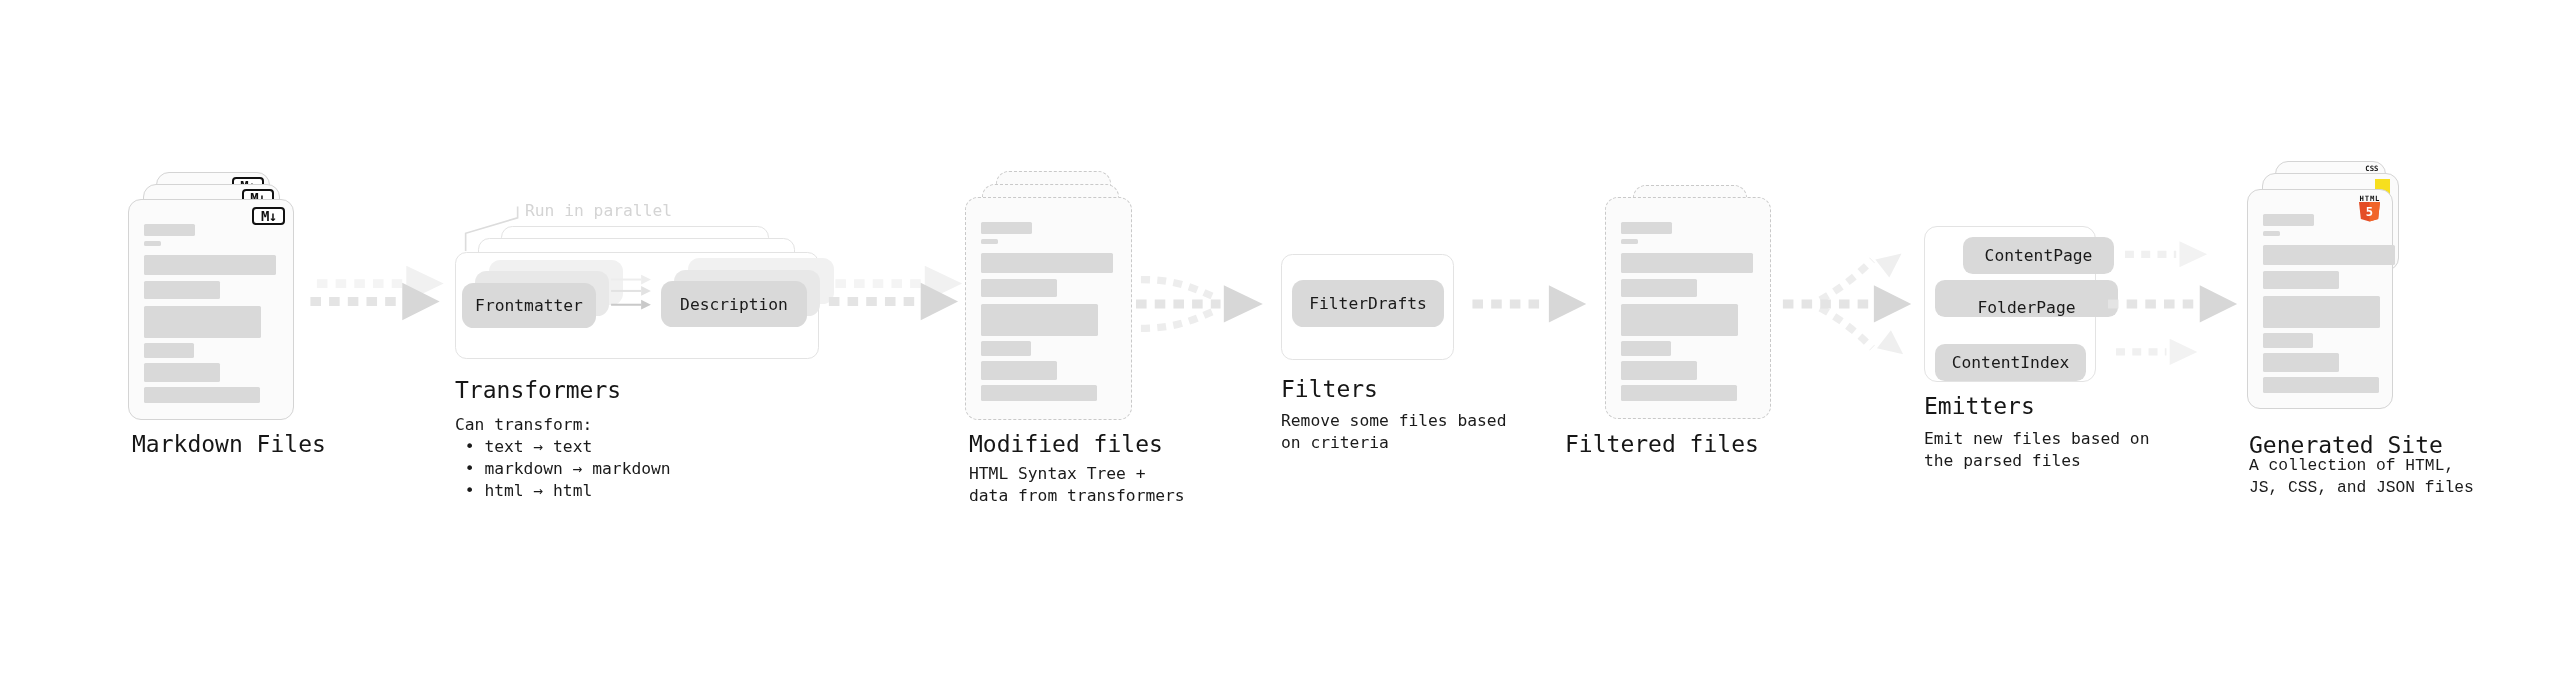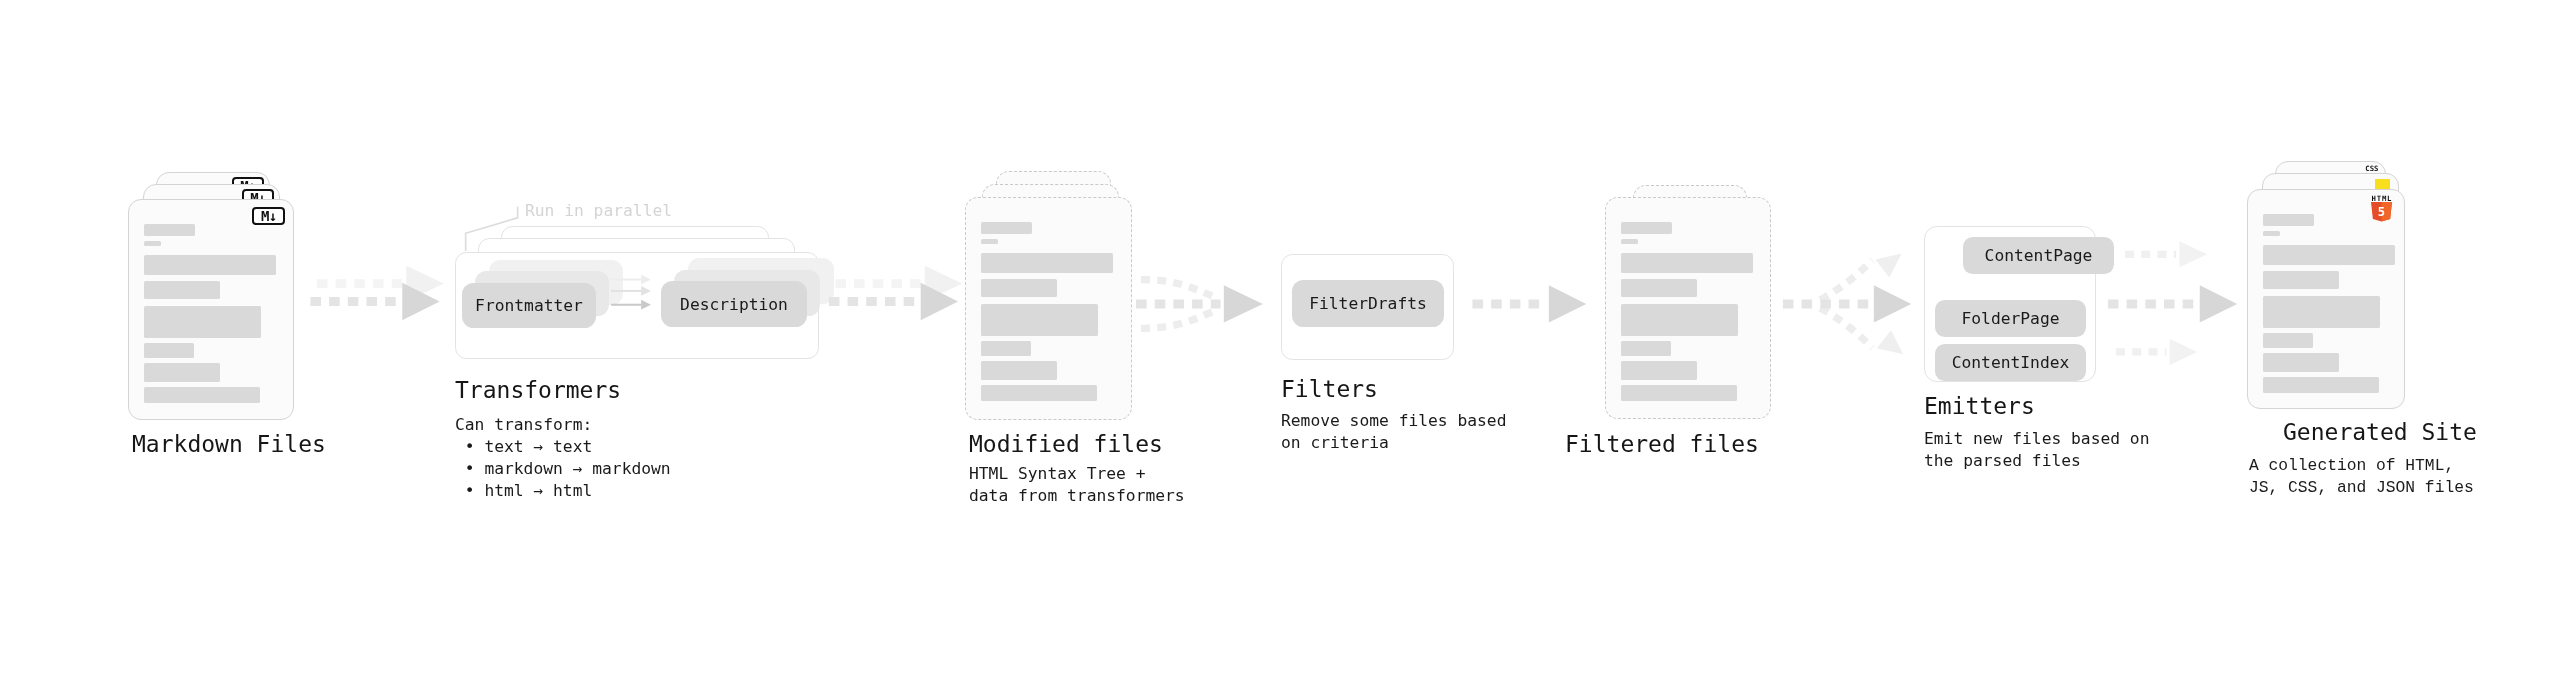--- a/index.html
+++ b/index.html
@@ -147,62 +147,62 @@
       </div>
     </div>
     <div class="title" style="left:1565px;top:430px;text-align:right;">Filtered files</div>
   </div>
 
   <div>
     <div class="outline-box" style="left:1924px;top:226px;width:172px;height:156px;border-radius:13px;"></div>
     <div class="chip small" style="left:1935px;top:237px;width:151px;height:37px;margin-left:28px;">
         <span>ContentPage</span>
       </div>
-    <div class="chip small" style="left:1935px;top:300px;width:151px;height:37px;">
+    <div class="chip small" style="left:1935px;top:280px;width:183px;height:37px;align-items:flex-end;">
         <span>FolderPage</span>
       </div>
     <div class="chip small" style="left:1935px;top:330px;width:151px;height:37px;margin-top:14px;">
         <span>ContentIndex</span>
       </div>
     <div class="title" style="left:1924px;top:392px;">Emitters</div>
     <div class="desc" style="left:1924px;top:428px;">Emit new files based on
 the parsed files</div>
   </div>
 
   <div>
     <div class="filecard" style="left:2275px;top:161px;width:111px;height:98px;">
       <div class="css-badge" style="right:4.1px;top:3.3px;">
         <div class="css-word">CSS</div>
         <div class="css-bar"></div>
       </div>
     </div>
     <div class="filecard" style="left:2262px;top:173px;width:137px;height:98px;">
       <div class="js-badge" style="right:8.1px;top:4.9px;"></div>
     </div>
-    <div class="filecard" style="left:2247px;top:189px;width:158px;height:220px;">
+    <div class="filecard" style="left:2247px;top:189px;width:146px;height:220px;">
       <div class="html5-badge" style="right:10.6px;top:4.9px;">
         <div class="html5-word">HTML</div>
         <svg width="21" height="19.5" viewBox="0 0 26 24">
           <path d="M0 0 H26 L23.7 21 L13 24 L2.3 21 Z" fill="#e44d26"></path>
           <path d="M13 0 H26 L23.7 21 L13 24 Z" fill="#f16529"></path>
           <text x="13" y="17.5" font-size="15" font-weight="bold" fill="#ffffff" text-anchor="middle" font-family="DejaVu Sans Mono, Liberation Mono, monospace">5</text>
         </svg>
       </div>
       <div class="bars">
         <div class="bar b1"></div>
         <div class="bar b2"></div>
         <div class="bar b3"></div>
         <div class="bar b4"></div>
         <div class="bar b5"></div>
         <div class="bar b6"></div>
         <div class="bar b7"></div>
         <div class="bar b8"></div>
       </div>
     </div>
-    <div class="title" style="left:2249px;top:418px;margin-left:34px;">Generated Site</div>
+    <div class="title" style="left:2249px;top:431px;">Generated Site</div>
     <div class="desc" style="left:2249px;top:455px;font-family:Liberation Mono, monospace;">A collection of HTML,
 JS, CSS, and JSON files</div>
   </div>
 
   <svg class="arrow-layer" width="2576" height="681" viewBox="0 0 3170 838">
 
     <g>
       <path d="M573,309 L573,287 L637,268 L637,254" fill="none" stroke="#dcdcdc" stroke-width="2"></path>
     </g>
 

